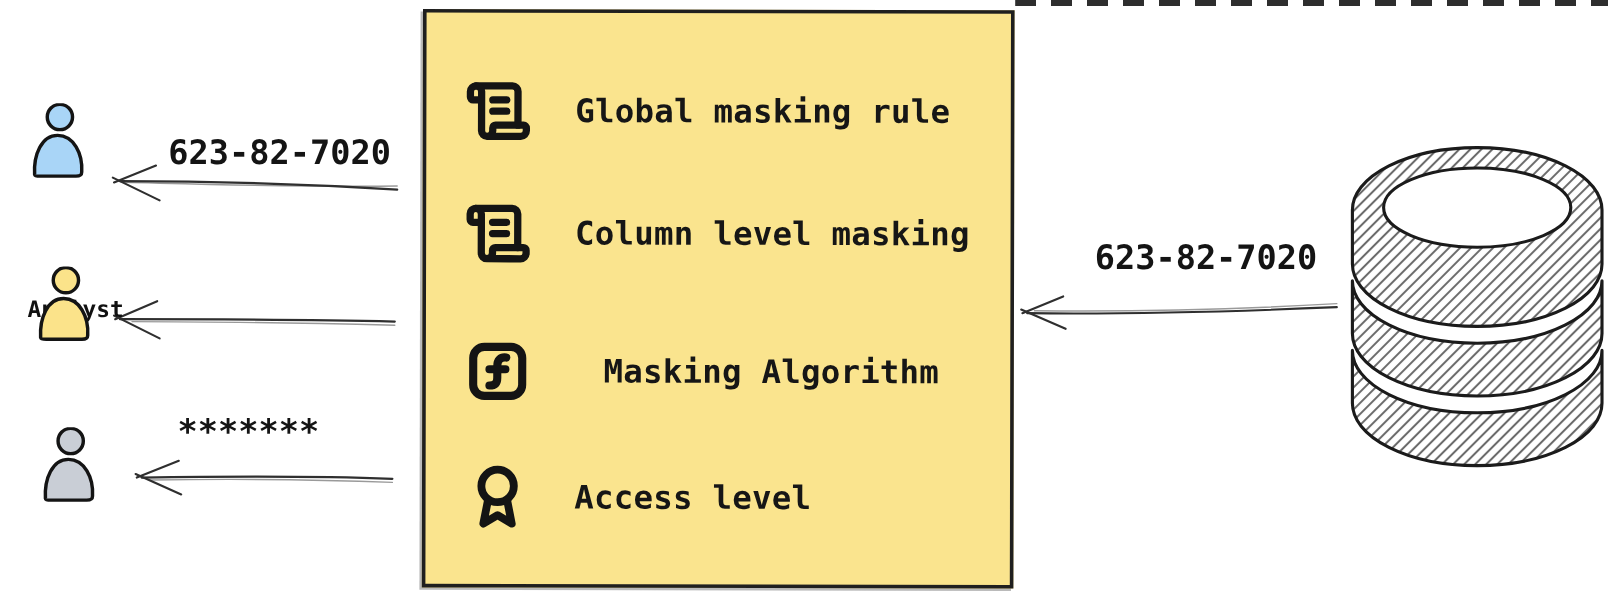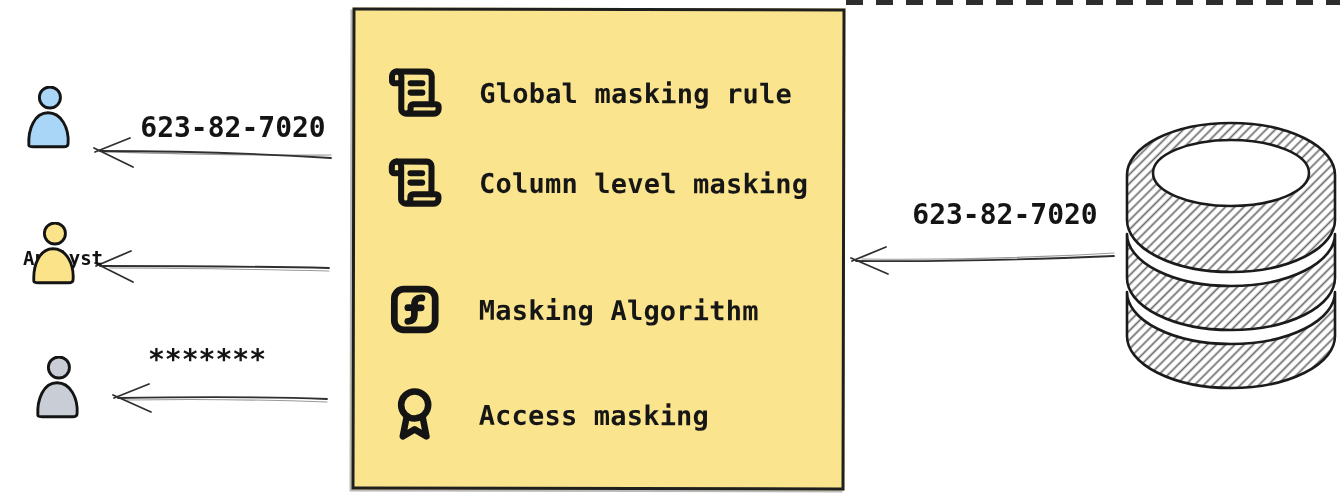--- a/index.html
+++ b/index.html
@@ -18,21 +18,21 @@
   
   .mask-box {
     position:absolute; left:352px; top:8px; width:493px; height:482px;
     background:#fae48e; border:3px solid #1f1f1f;
     box-shadow:-2px 2px 0 0 rgba(130,130,130,.55);
     transform:rotate(.12deg);
   }
   .mask-row { position:absolute; left:30px; display:flex; align-items:center; height:64px; }
   .mask-row .icon-wrap { width:60px; height:60px; display:flex; align-items:center; justify-content:center; }
   .mask-row .row-label { margin-left:34px; font-size:27px; font-weight:700; letter-spacing:.2px; white-space:nowrap; }
-  .row-1 { top:50px; } .row-2 { top:140px; } .row-3 { top:267px; } .row-4 { top:372px; }
+  .row-1 { top:50px; } .row-2 { top:152px; } .row-3 { top:267px;gap:24px; } .row-4 { top:372px; }
 
   
   .person { position:absolute; width:64px; height:67px; }
   .person svg { width:100%; height:100%; }
   .person-analyst   { left:16px;  top:86px; }
   .person-support   { left:21px;  top:222px; }
   .person-developer { left:25px;  top:356px; }
   .fill-analyst   { fill:#a9d5f7; }
   .fill-support   { fill:#fbe38a; }
   .fill-developer { fill:#c9ced6; }
@@ -136,21 +136,21 @@
       <span class="row-label">Masking Algorithm</span>
     </div>
 
     <div class="mask-row row-4">
       <span class="icon-wrap">
         <svg width="58" height="62" viewBox="0 0 24 24" class="icon-stroke" stroke-width="2.7">
           <circle cx="12" cy="8" r="5.6"></circle>
           <path d="m15.3 12.9 1.6 8.1-4.9-2.9-4.9 2.9 1.6-8.1"></path>
         </svg>
       </span>
-      <span class="row-label">Access masking</span>
+      <span class="row-label">Access level</span>
     </div>
 
   </div>
 
   <div class="person person-analyst">
     <svg viewBox="0 0 60 70">
       <circle class="fill-analyst" cx="32" cy="12" r="11" stroke="#141414" stroke-width="3"></circle>
       <path class="fill-analyst" stroke="#141414" stroke-width="3" stroke-linejoin="round" d="M10,62 C9,45 16,28 30,28 C44,28 52,44 51,60 C51,63 49,63.5 46,63.5 L15,63.5 C11.5,63.5 10.2,63.3 10,62 Z"></path>
     </svg>
     <div class="person-label label-analyst">Analyst</div>

